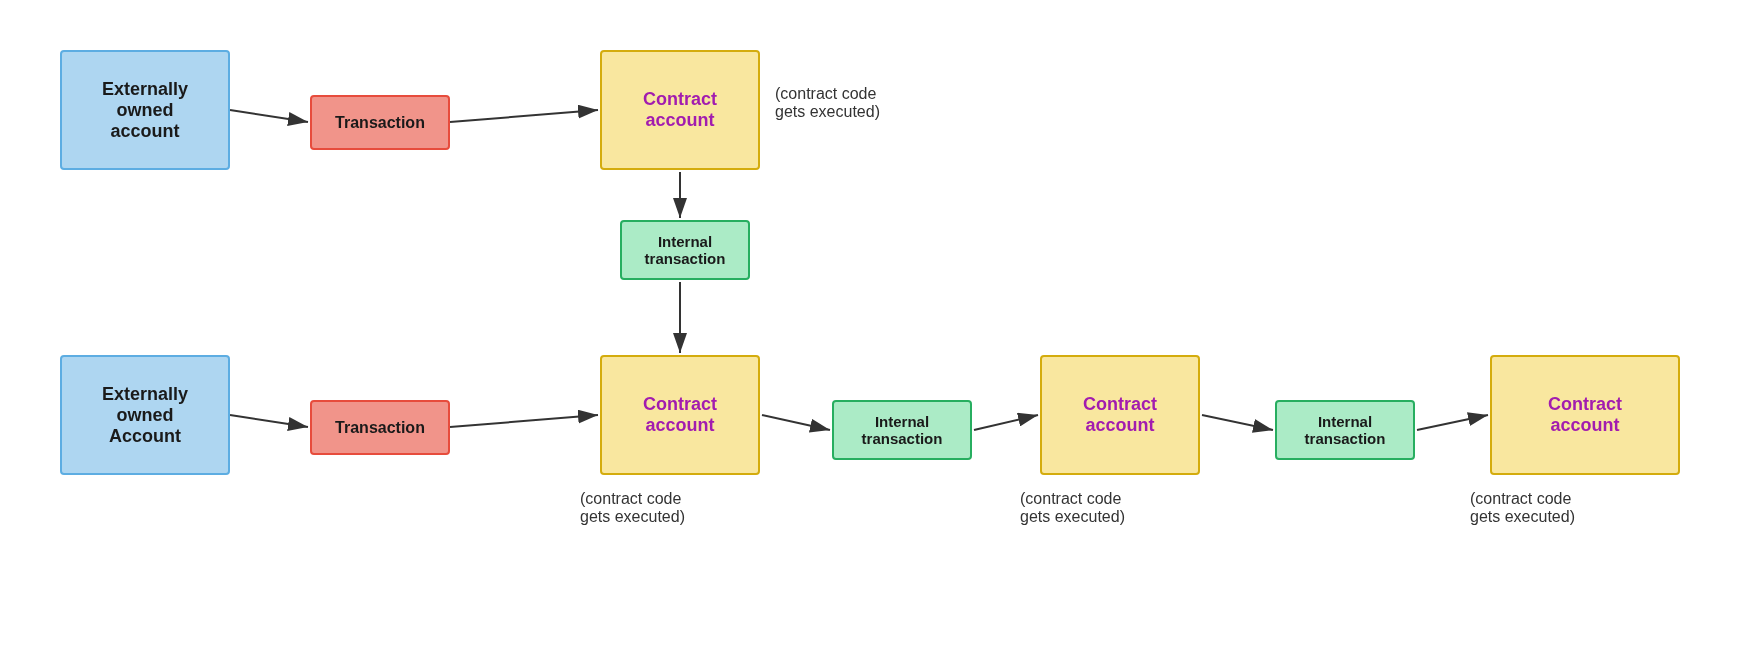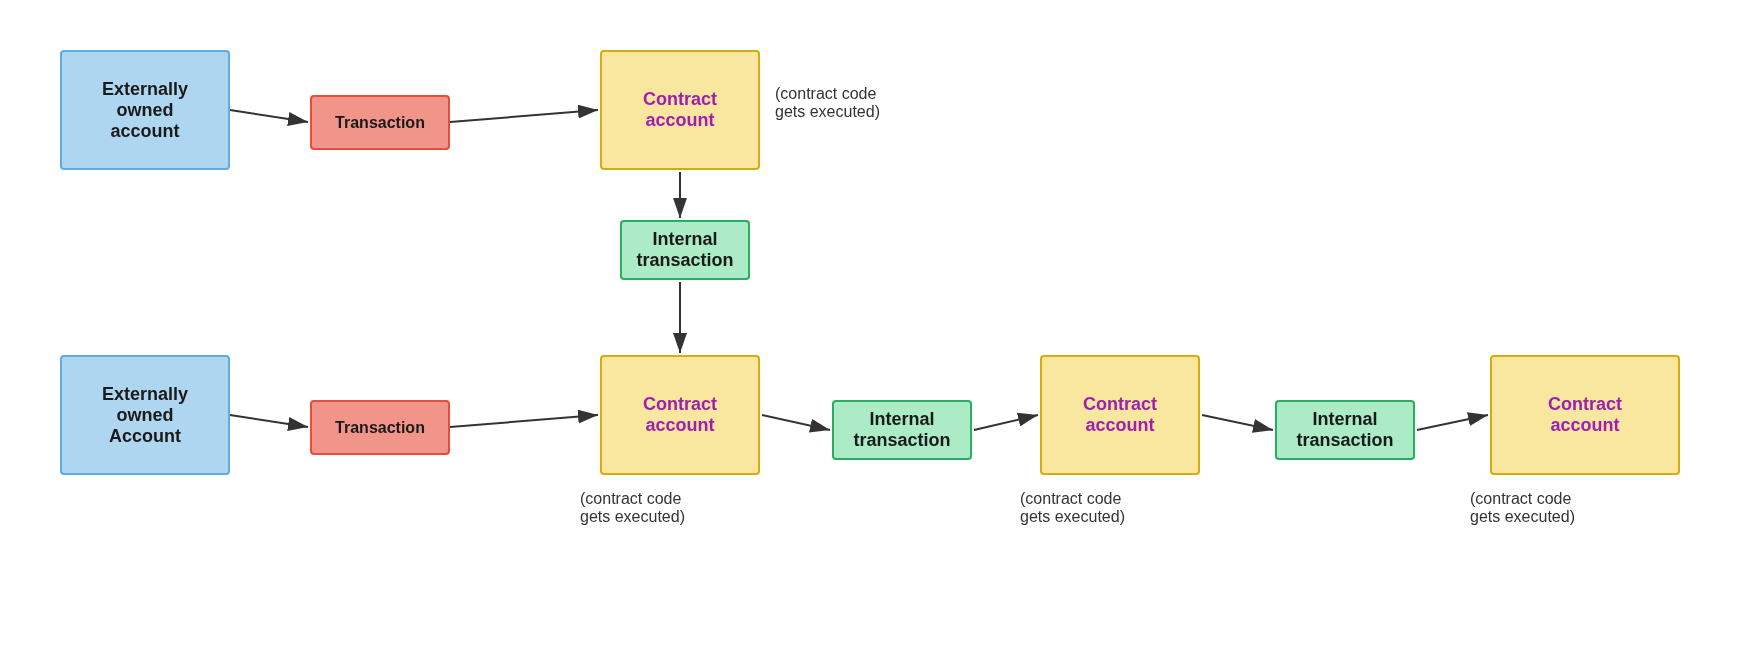--- a/index.html
+++ b/index.html
@@ -41,21 +41,21 @@
     .box-red {
       background: #f1948a;
       border-color: #e74c3c;
       color: #1a1a1a;
       font-size: 16px;
     }
     .box-green {
       background: #abebc6;
       border-color: #27ae60;
       color: #1a1a1a;
-      font-size: 18px;
+      font-size: 15px;
     }
     .label {
       position: absolute;
       font-size: 16px;
       color: #333;
     }
     svg.arrows {
       position: absolute;
       top: 0; left: 0;
       width: 1744px;

